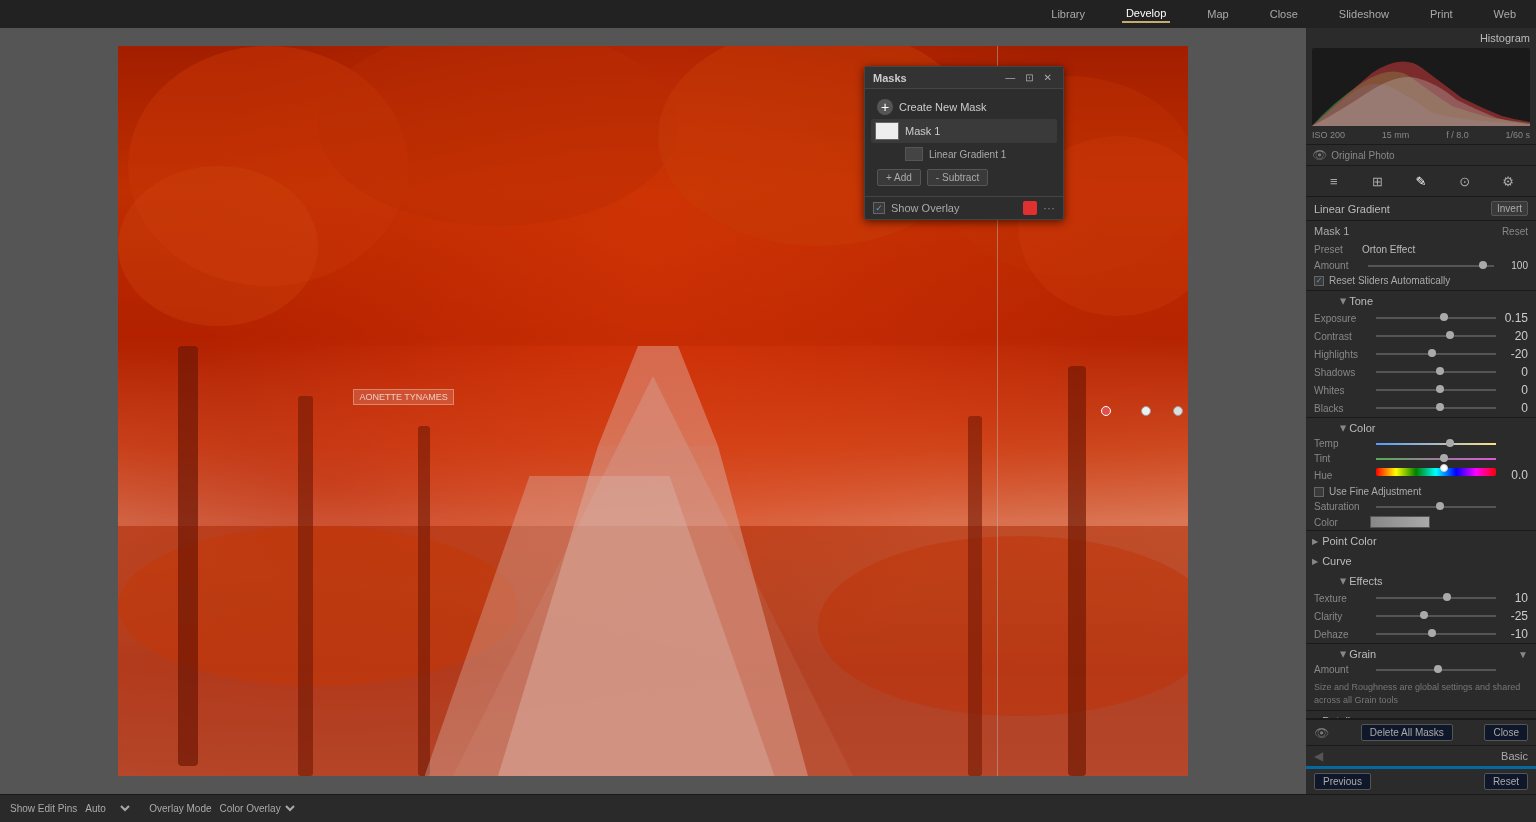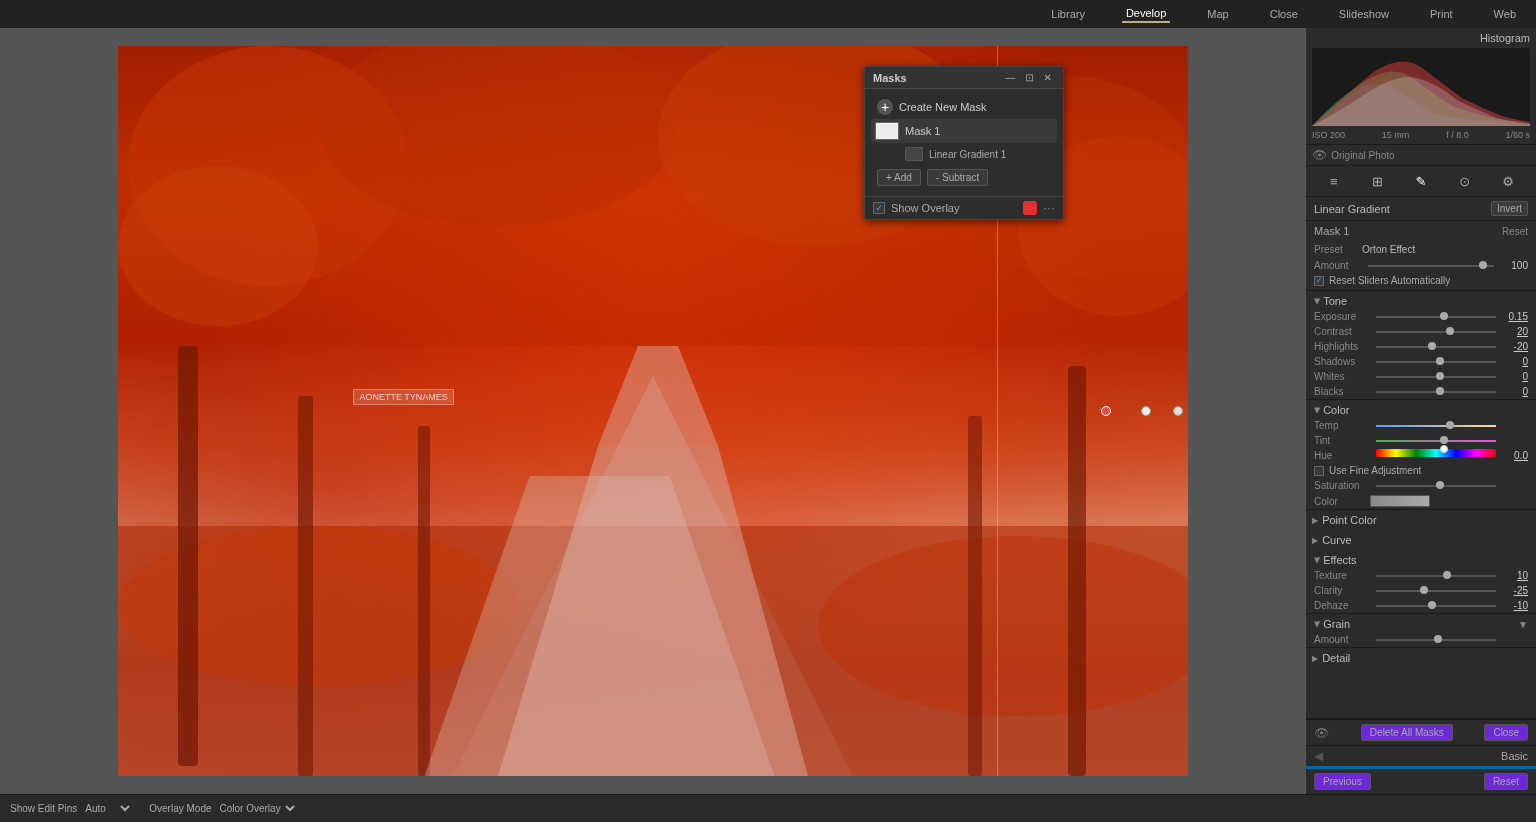--- a/index.html
+++ b/index.html
@@ -348,32 +348,32 @@
       flex: 1;
       height: 2px;
       background: #555;
       position: relative;
       cursor: pointer;
     }
     .slider-val {
       width: 28px;
       text-align: right;
       color: #ccc;
-      font-size: 10px;
+      font-size: 12px;
       flex-shrink: 0;
-      text-decoration: underline;
     }
 
     
     .subsection-header {
       display: flex;
       align-items: center;
       justify-content: space-between;
       padding: 4px 8px 2px;
       cursor: pointer;
+      margin-left: 26px;
     }
     .subsection-title {
       color: #bbb;
       font-size: 11px;
       display: flex;
       align-items: center;
       gap: 3px;
     }
     .subsection-val { color: #888; font-size: 10px; }
 
@@ -526,21 +526,21 @@
       position: absolute;
       top: 0; bottom: 0;
       width: 1px;
       background: rgba(180,180,180,0.5);
     }
     .panel-bottom-btn {
       font-size: 10px;
       color: #aaa;
       cursor: pointer;
       padding: 2px 8px;
-      background: #6d28d9;
+      background: #0f172a;
       border: 1px solid #555;
       border-radius: 2px;
     }
 
     
     #masks-bottom-bar {
       display: flex;
       align-items: center;
       justify-content: space-between;
       padding: 4px 8px;
@@ -940,20 +940,21 @@
         </div>
 
         <div class="slider-row">
           <span class="slider-row-label">Amount</span>
           <div class="slider-container">
             <div class="slider-thumb" style="left: 48%;"></div>
           </div>
           <span class="slider-val"></span>
         </div>
 
+        <div class="note-text">Size and Roughness are global settings and shared across all Grain tools</div>
       </div>
 
       <div class="section-header">
         <div class="section-header-left">
           <span class="tri-closed">▶</span>
           <span>Detail</span>
         </div>
       </div>
 
     </div>

